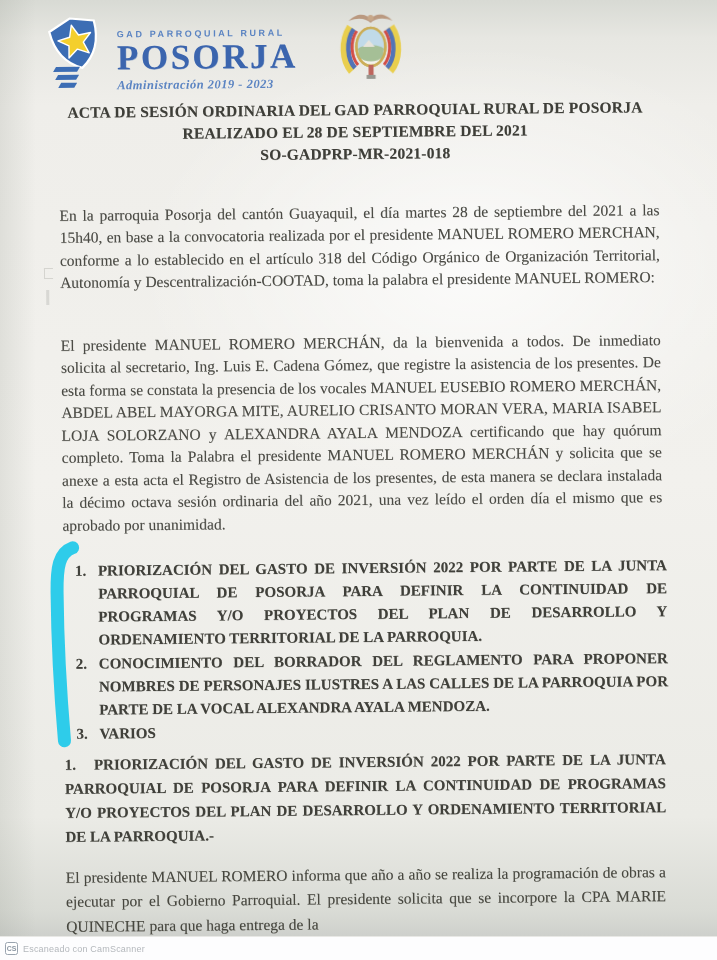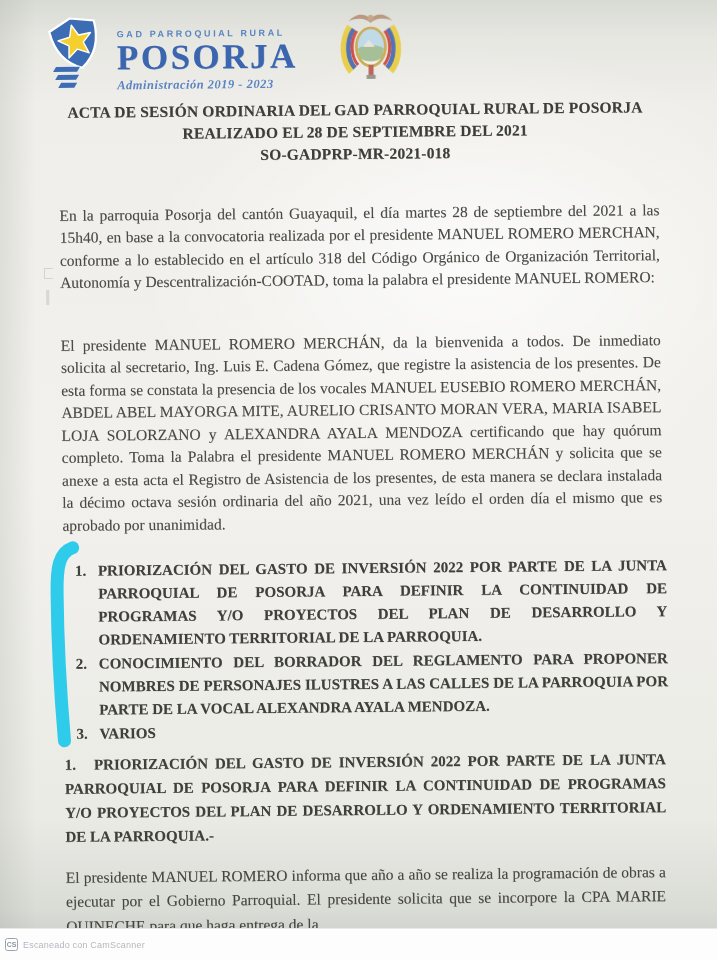--- a/index.html
+++ b/index.html
@@ -83,21 +83,21 @@
   .bleed-a {
     position: absolute; left: 46px; top: 265px; width: 9px; height: 11px;
     border: 1.6px solid #90908a; border-right: none; opacity: 0.28;
   }
   .bleed-b {
     position: absolute; left: 48px; top: 287px; width: 2.5px; height: 15px;
     background: #90908a; opacity: 0.25;
   }
   
   .footer-strip {
-    position: absolute; left: 0; right: 0; bottom: 0; height: 32px;
+    position: absolute; left: 0; right: 0; bottom: 0; height: 24px;
     background: #fdfdfe; border-top: 1px solid #e8e8e5;
     display: flex; align-items: center; padding-left: 5px;
   }
   .cs-icon {
     width: 13px; height: 13px; border: 1px solid #9aa4af; border-radius: 2.5px;
     color: #8b96a2; font: bold 7px "Liberation Sans", sans-serif;
     display: flex; align-items: center; justify-content: center;
     background: #ffffff; flex: 0 0 13px;
   }
   .cs-text {

